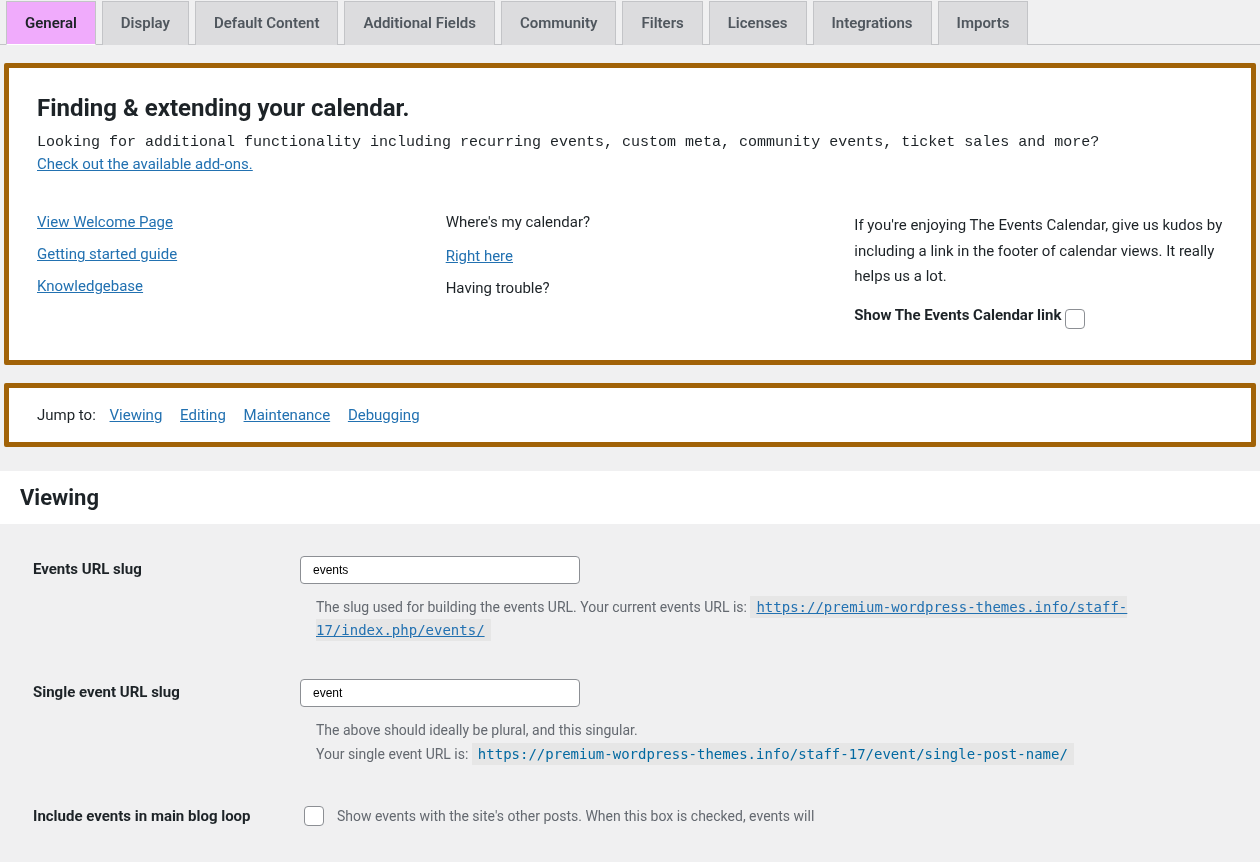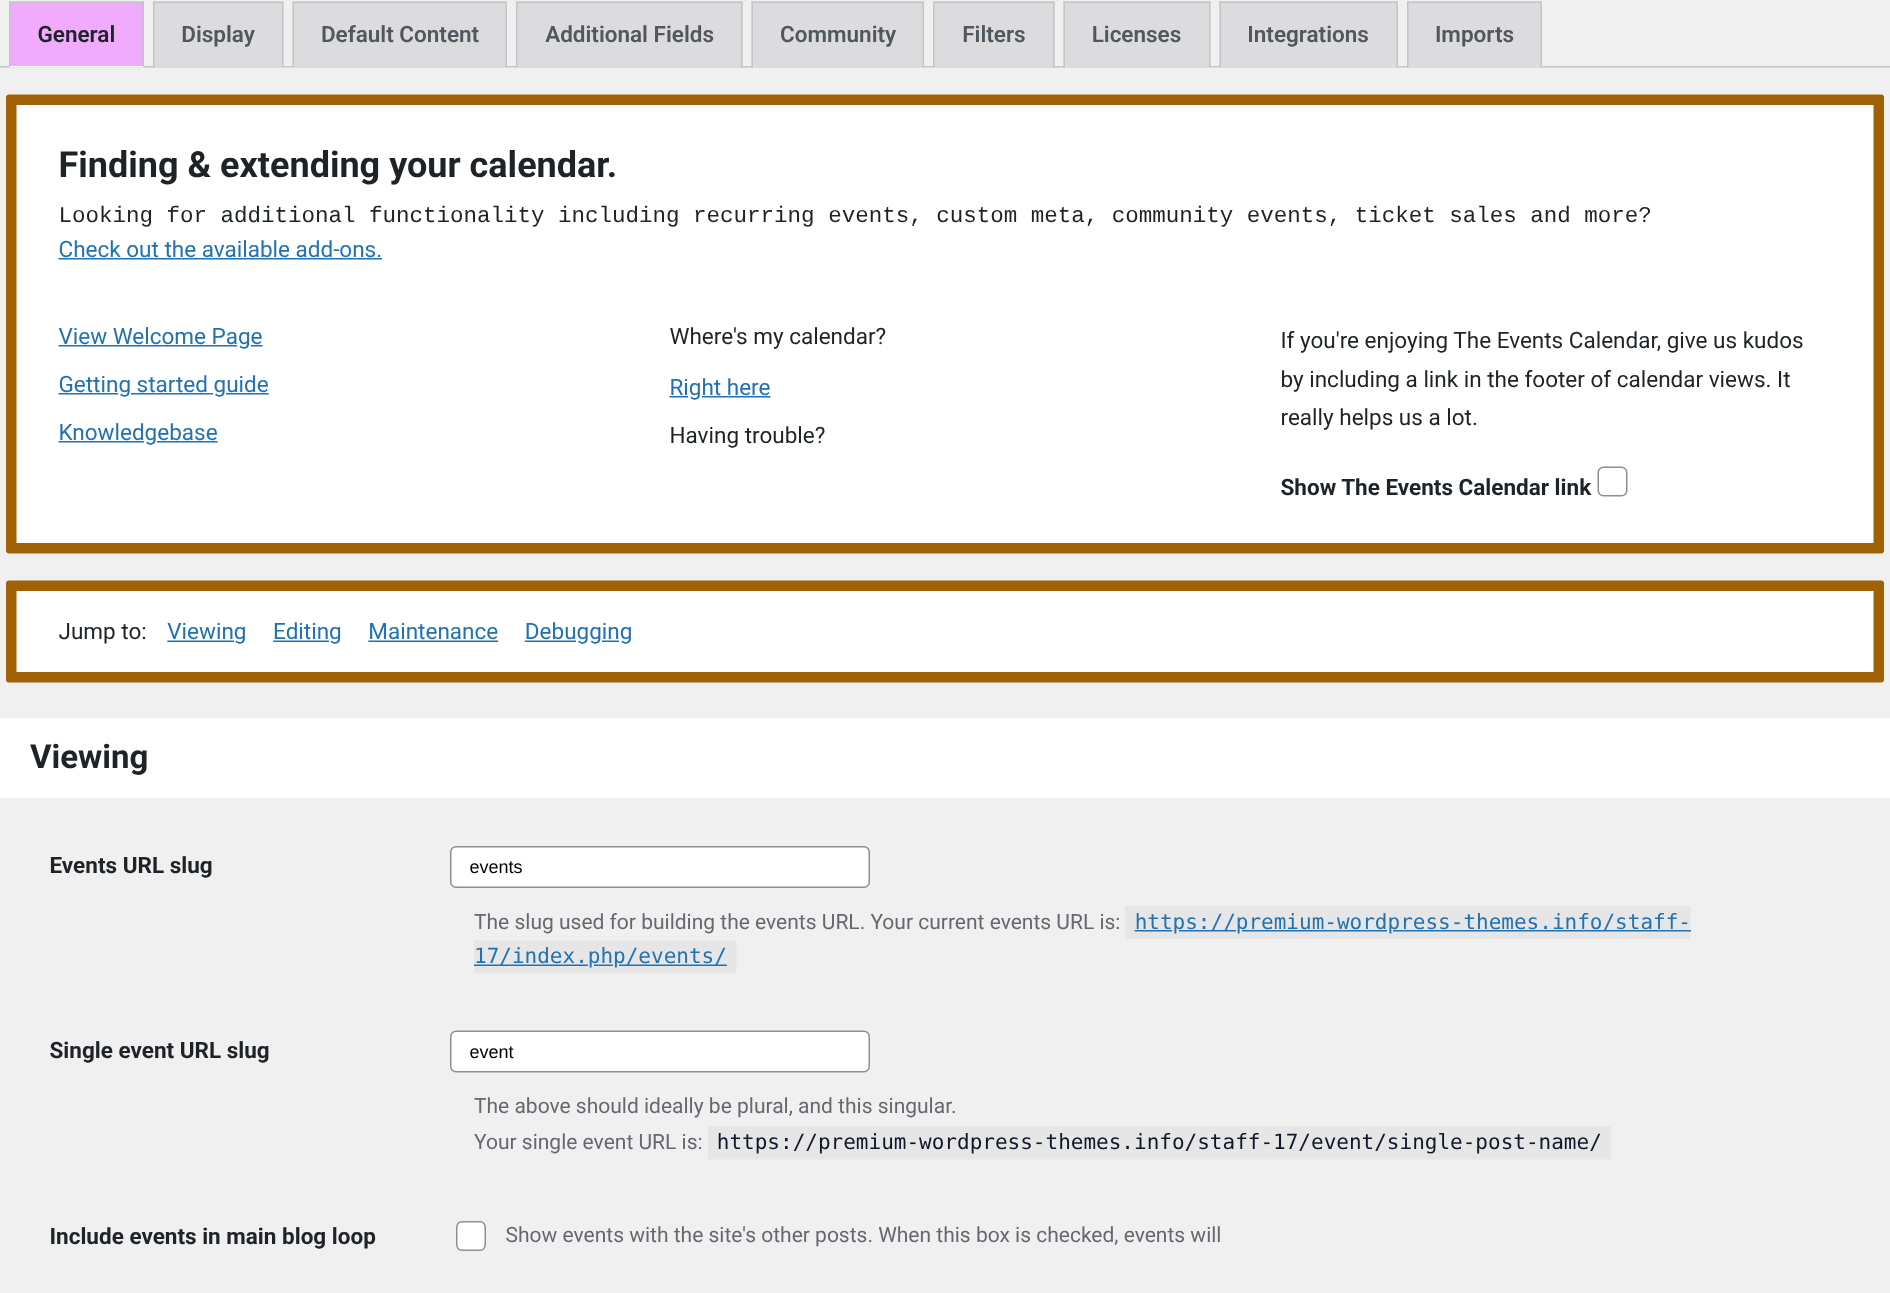--- a/index.html
+++ b/index.html
@@ -33,21 +33,21 @@
     top: 1px;
   }
   .tab.active {
     background: #f0abfc;
     color: #1d2327;
     border-bottom: 1px solid #fff;
   }
   
   .panel {
     background: #fff;
-    border: 7px solid #a16207;
+    border: 5px solid #a16207;
     margin: 18px 4px 0 4px;
     padding: 26px 28px 28px 28px;
     border-radius: 2px;
   }
   .panel.narrow { padding: 18px 28px; }
   h2.section-heading {
     font-size: 24px;
     font-weight: 700;
     margin: 0 0 12px 0;
   }
@@ -73,21 +73,21 @@
     margin: 0 0 16px 0;
   }
   .link-stack a.link {
     display: block;
     margin-bottom: 14px;
     font-size: 15px;
   }
   .col p { margin: 0 0 16px 0; font-size: 15px; }
   .kudos-check {
     display: flex;
-    align-items: flex-end;
+    align-items: flex-start;
     margin-top: 12px;
   }
   .kudos-check label {
     font-weight: 700;
     font-size: 15px;
   }
   input[type="checkbox"].wp-check {
     appearance: none;
     width: 20px;
     height: 20px;
@@ -137,21 +137,21 @@
     font-size: 14px;
     line-height: 1.7;
     margin: 12px 0 0 16px;
     max-width: 860px;
   }
   code.urlcode {
     background: #e6e6e6;
     padding: 3px 6px;
     font-family: Menlo, Consolas, monospace;
     font-size: 14px;
-    color: #0f172a;
+    color: #0369a1;
   }
   a code.urlcode { color: #2271b1; }
   .check-row {
     display: flex;
     align-items: center;
     gap: 10px;
     color: #646970;
     font-size: 14px;
   }
 </style>

